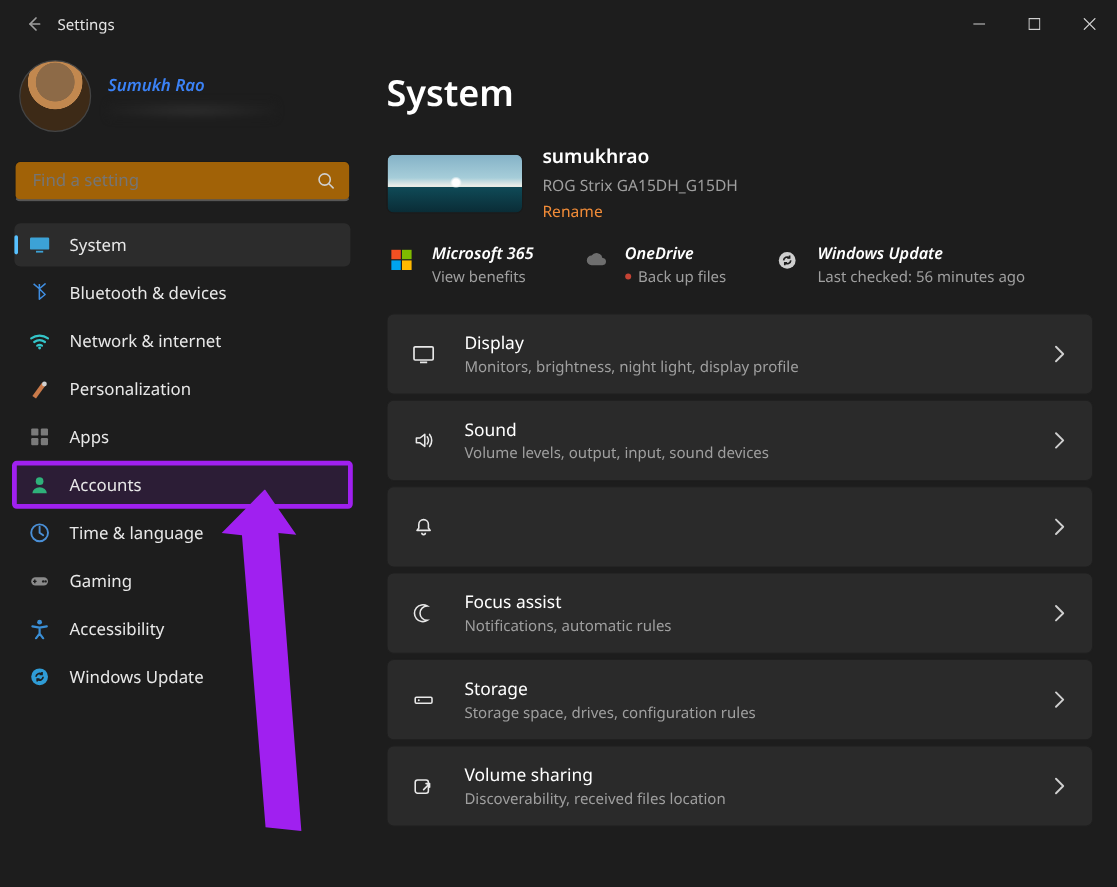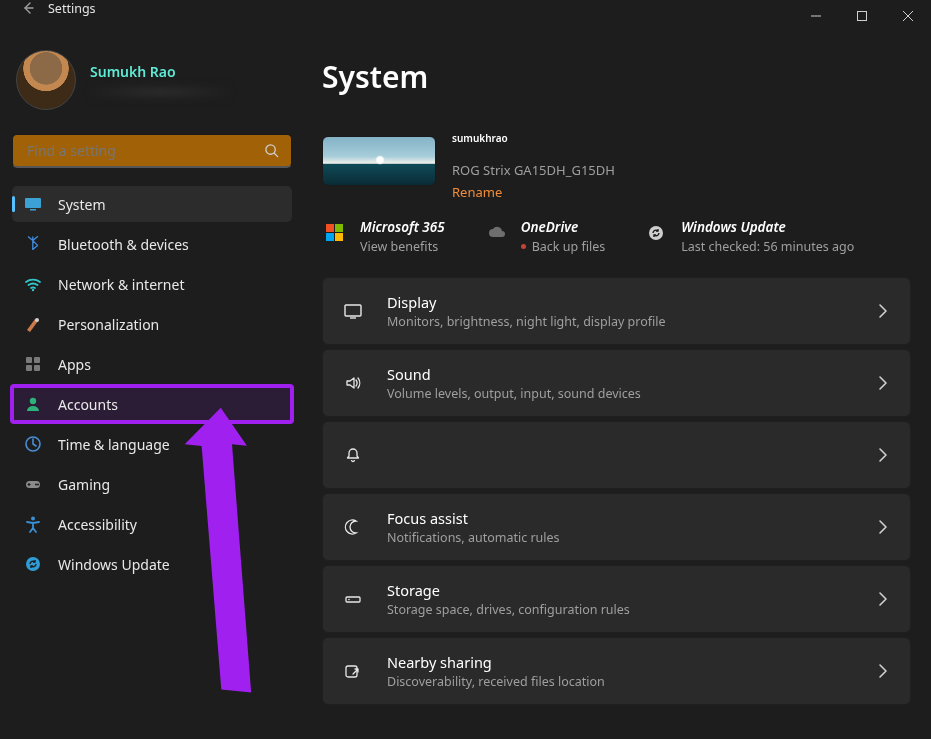--- a/index.html
+++ b/index.html
@@ -13,35 +13,35 @@
     --accent2:#0078d4;
     --orange:#f28c38;
     --purple:#a020f0;
     --border:#3a3a3a;
   }
   *{box-sizing:border-box;font-family:"Segoe UI",system-ui,sans-serif;}
   html,body{margin:0;padding:0;background:var(--bg);color:var(--txt);width:931px;height:739px;overflow:hidden;}
   body{position:relative;}
 
   
-  .titlebar{display:flex;align-items:flex-start;height:40px;padding:0 0 0 8px;}
+  .titlebar{display:flex;align-items:center;height:40px;padding:0 0 0 8px;}
   .titlebar .back{width:40px;display:flex;align-items:center;justify-content:center;color:var(--txt-dim);}
   .titlebar .title{font-size:12.5px;color:#e4e4e4;}
   .win-controls{margin-left:auto;display:flex;}
   .win-btn{width:46px;height:32px;display:flex;align-items:center;justify-content:center;color:#cfcfcf;}
 
   
   .layout{display:flex;padding:0 0 0 12px;height:calc(100% - 40px);}
   .sidebar{width:292px;flex:0 0 292px;padding-right:12px;}
   .main{flex:1;min-width:0;padding:0 20px 0 18px;overflow:hidden;}
 
   
   .user{display:flex;align-items:center;gap:14px;padding:10px 6px 24px 4px;}
   .avatar{width:60px;height:60px;border-radius:50%;background:radial-gradient(circle at 50% 30%,#8d6a47 0 32%,#c2884f 33% 45%,#3d2a17 46% 100%);border:1px solid #444;}
-  .user-name{font-size:14px;font-weight:600;color:#5eead4;}
+  .user-name{font-size:14px;font-weight:600;color:#3b82f6;font-style:italic;}
   .user-sub{height:14px;width:140px;background:radial-gradient(ellipse at center,#2e2e2e 0%,#1d1d1d 80%);border-radius:4px;filter:blur(3px);margin-top:4px;}
 
   
   .search{position:relative;background:#a16207;border:1px solid #1a1a1a;border-bottom:2px solid #565656;border-radius:5px;height:34px;display:flex;align-items:center;padding:0 36px 0 12px;color:var(--txt-dim);font-size:14px;margin-bottom:18px;}
   .search input{background:transparent;border:0;outline:0;color:#ddd;font-size:14px;width:100%;}
   .search .mag{position:absolute;right:12px;top:8px;color:#cfcfcf;}
 
   
   .nav{display:flex;flex-direction:column;gap:4px;}
   .nav-item{display:flex;align-items:center;height:36px;border-radius:5px;padding:0 10px 0 12px;gap:16px;font-size:14px;color:#e8e8e8;position:relative;}
@@ -52,22 +52,22 @@
 
   
   h1{font-size:30px;font-weight:600;margin:16px 0 22px 0;}
 
   
   .device{display:flex;align-items:center;gap:16px;margin-bottom:16px;}
   .device-pic{width:114px;height:50px;border-radius:6px;border:1px solid #1a1a1a;
     background:linear-gradient(to bottom,#84b2c7 0%,#a6cdd9 40%,#f0f0ea 55%,#0f4a57 56%,#0a2c36 100%);
     position:relative;overflow:hidden;}
   .device-pic::after{content:"";position:absolute;left:52px;top:18px;width:10px;height:10px;background:radial-gradient(circle,#fff 0 40%,rgba(255,255,255,0) 70%);border-radius:50%;}
-  .device-name{font-size:10px;font-weight:600;margin-top:12px;}
-  .device-model{font-size:13px;color:var(--txt-dim);margin-top:16px;}
+  .device-name{font-size:16px;font-weight:600;}
+  .device-model{font-size:13px;color:var(--txt-dim);margin-top:4px;}
   .device-rename{font-size:13px;color:var(--orange);margin-top:4px;display:inline-block;}
 
   
   .quick{display:flex;gap:38px;margin-bottom:22px;align-items:flex-start;}
   .quick-item{display:flex;gap:12px;align-items:flex-start;}
   .quick-icon{width:26px;height:26px;display:flex;align-items:center;justify-content:center;margin-top:2px;}
   .quick-title{font-size:13.5px;font-weight:600;font-style:italic;}
   .quick-sub{font-size:12.5px;color:var(--txt-dim);margin-top:2px;display:flex;align-items:center;gap:6px;}
   .dot{width:5px;height:5px;border-radius:50%;background:#c54334;display:inline-block;}
 
@@ -368,21 +368,21 @@
           </span>
         </div>
         <div class="card">
           <span class="card-icon">
             <svg width="18" height="18" viewBox="0 0 18 18">
               <rect x="2" y="4" width="11" height="11" rx="2" stroke="currentColor" stroke-width="1.3" fill="none"></rect>
               <path d="M9 12l5-5m0 0h-3m3 0v3" stroke="currentColor" stroke-width="1.3" fill="none" stroke-linecap="round"></path>
             </svg>
           </span>
           <div>
-            <div class="card-title">Nearby sharing</div>
+            <div class="card-title">Volume sharing</div>
             <div class="card-sub">Discoverability, received files location</div>
           </div>
           <span class="card-arrow">
             <svg width="18" height="18" viewBox="0 0 18 18">
               <path d="M6 3l6 6-6 6" stroke="currentColor" stroke-width="1.6" fill="none" stroke-linecap="round" stroke-linejoin="round"></path>
             </svg>
           </span>
         </div>
       </div>
   </main>

